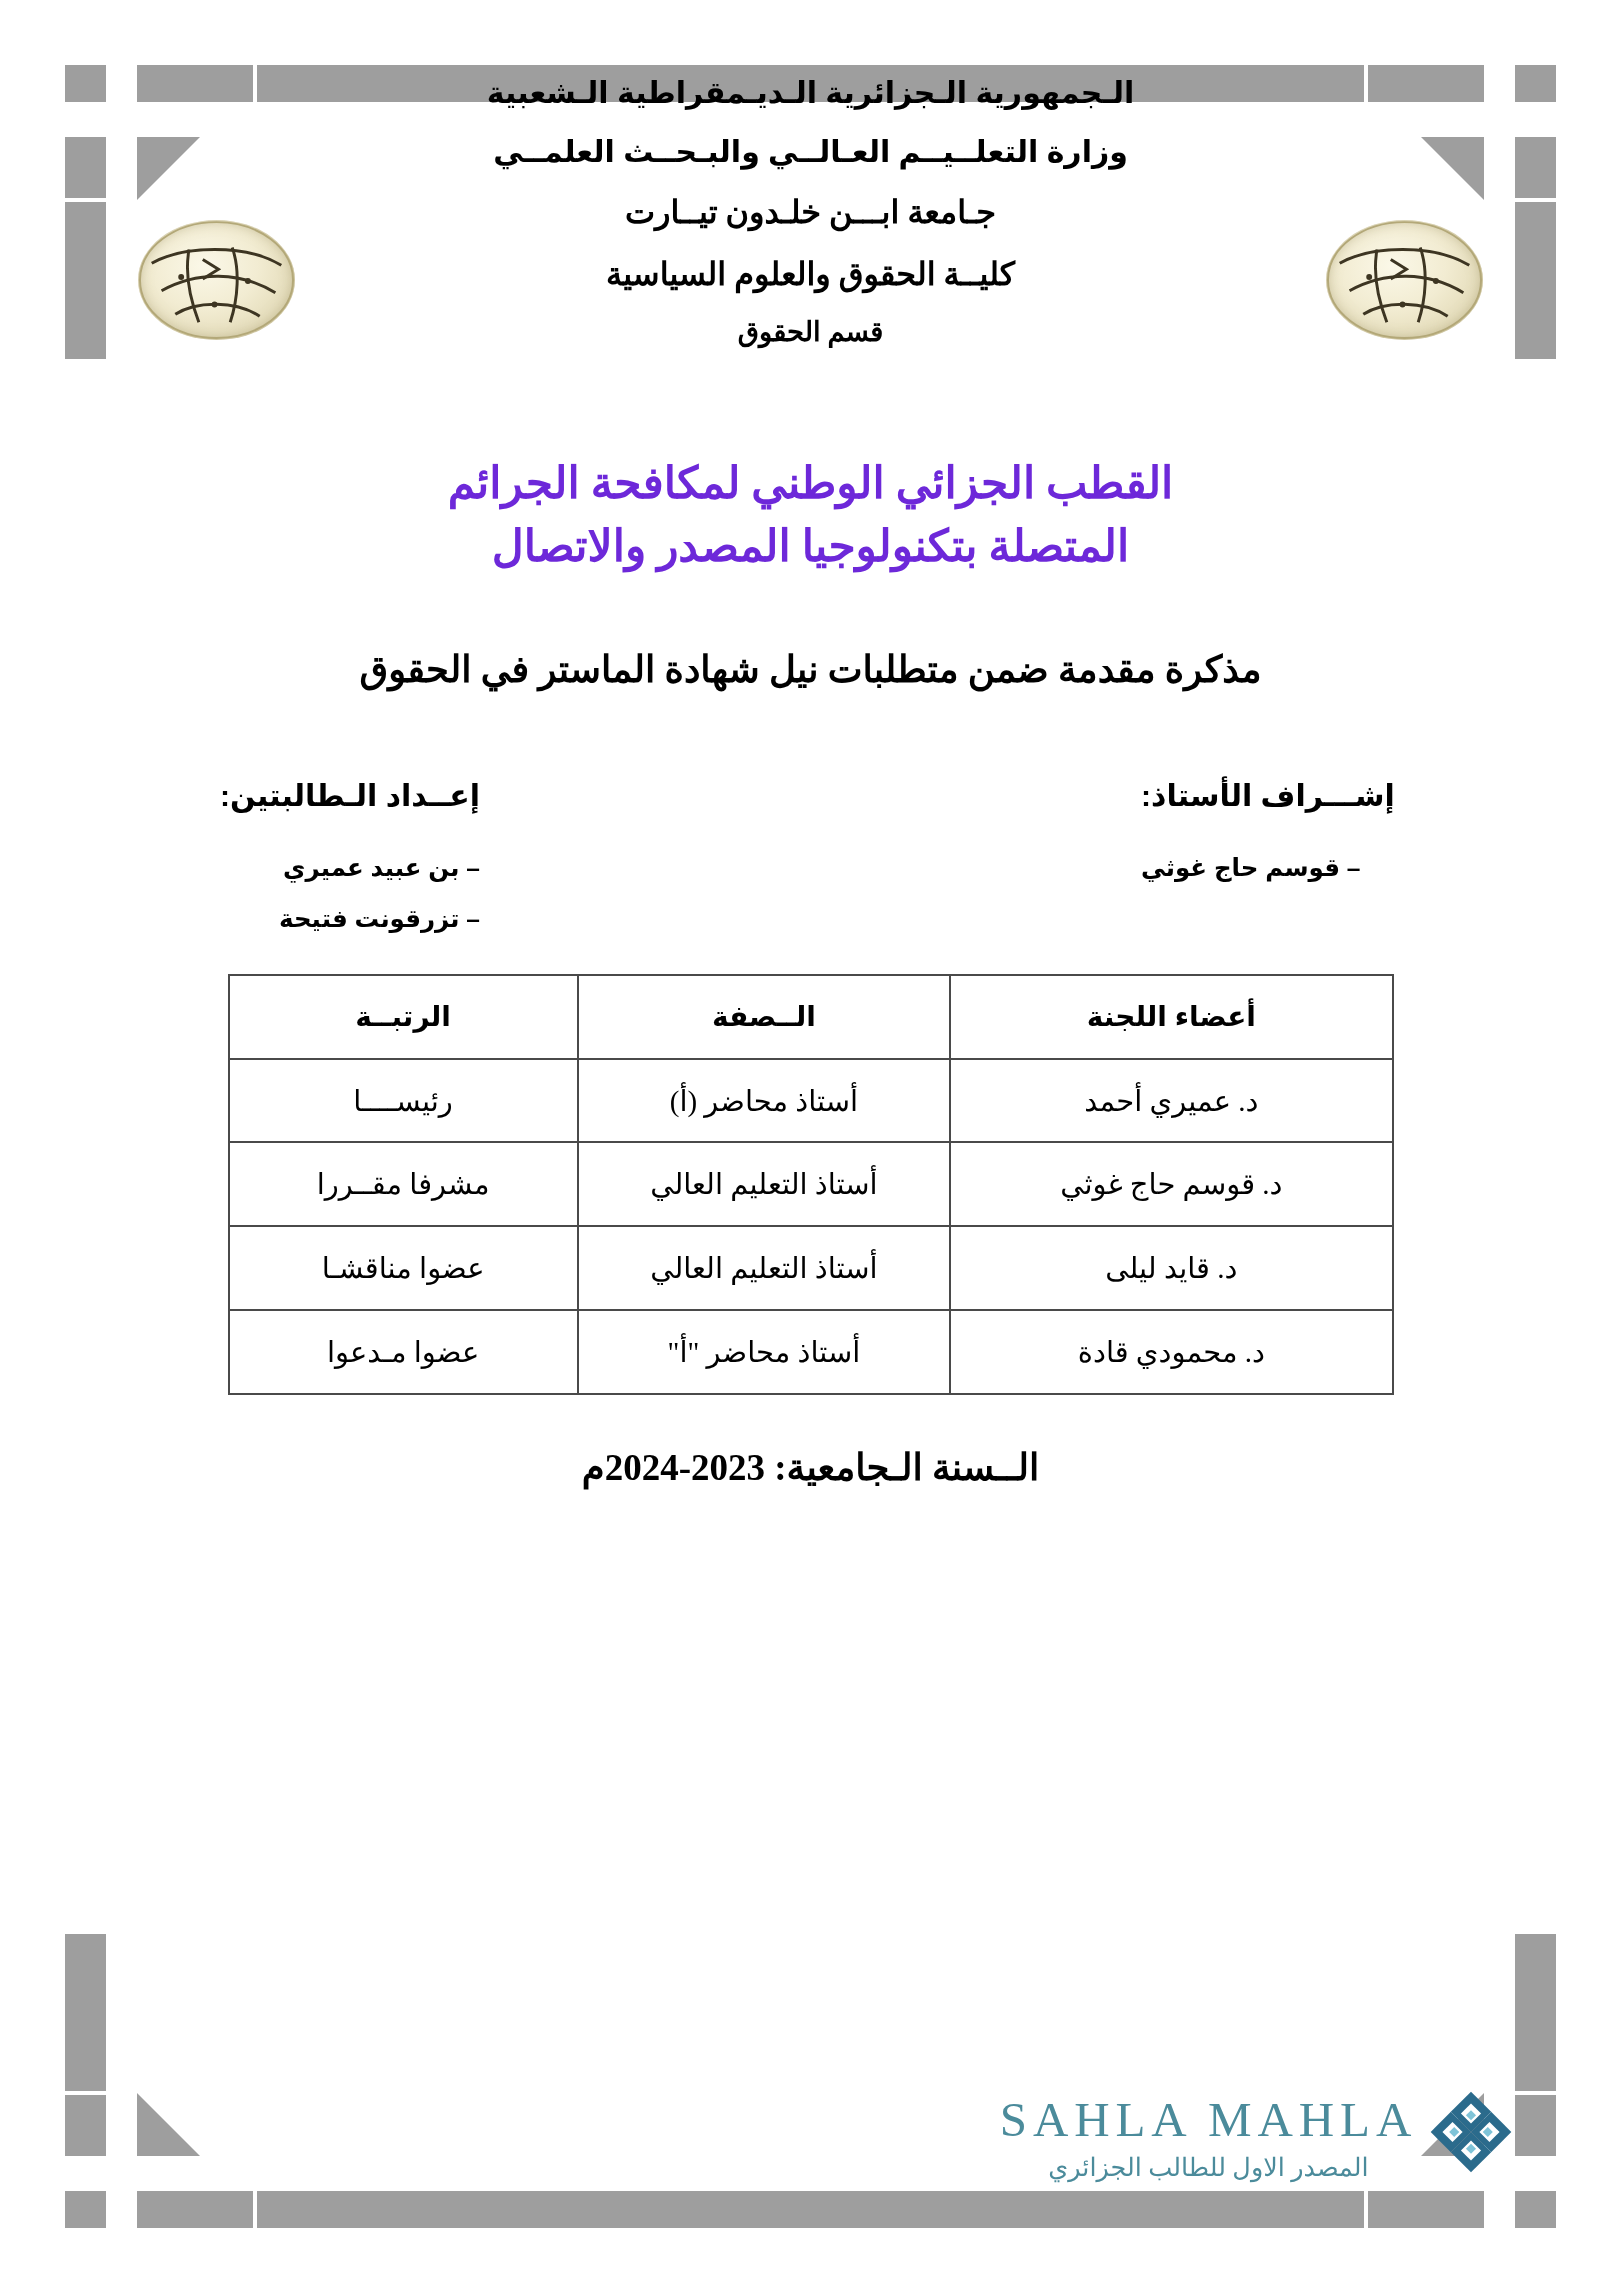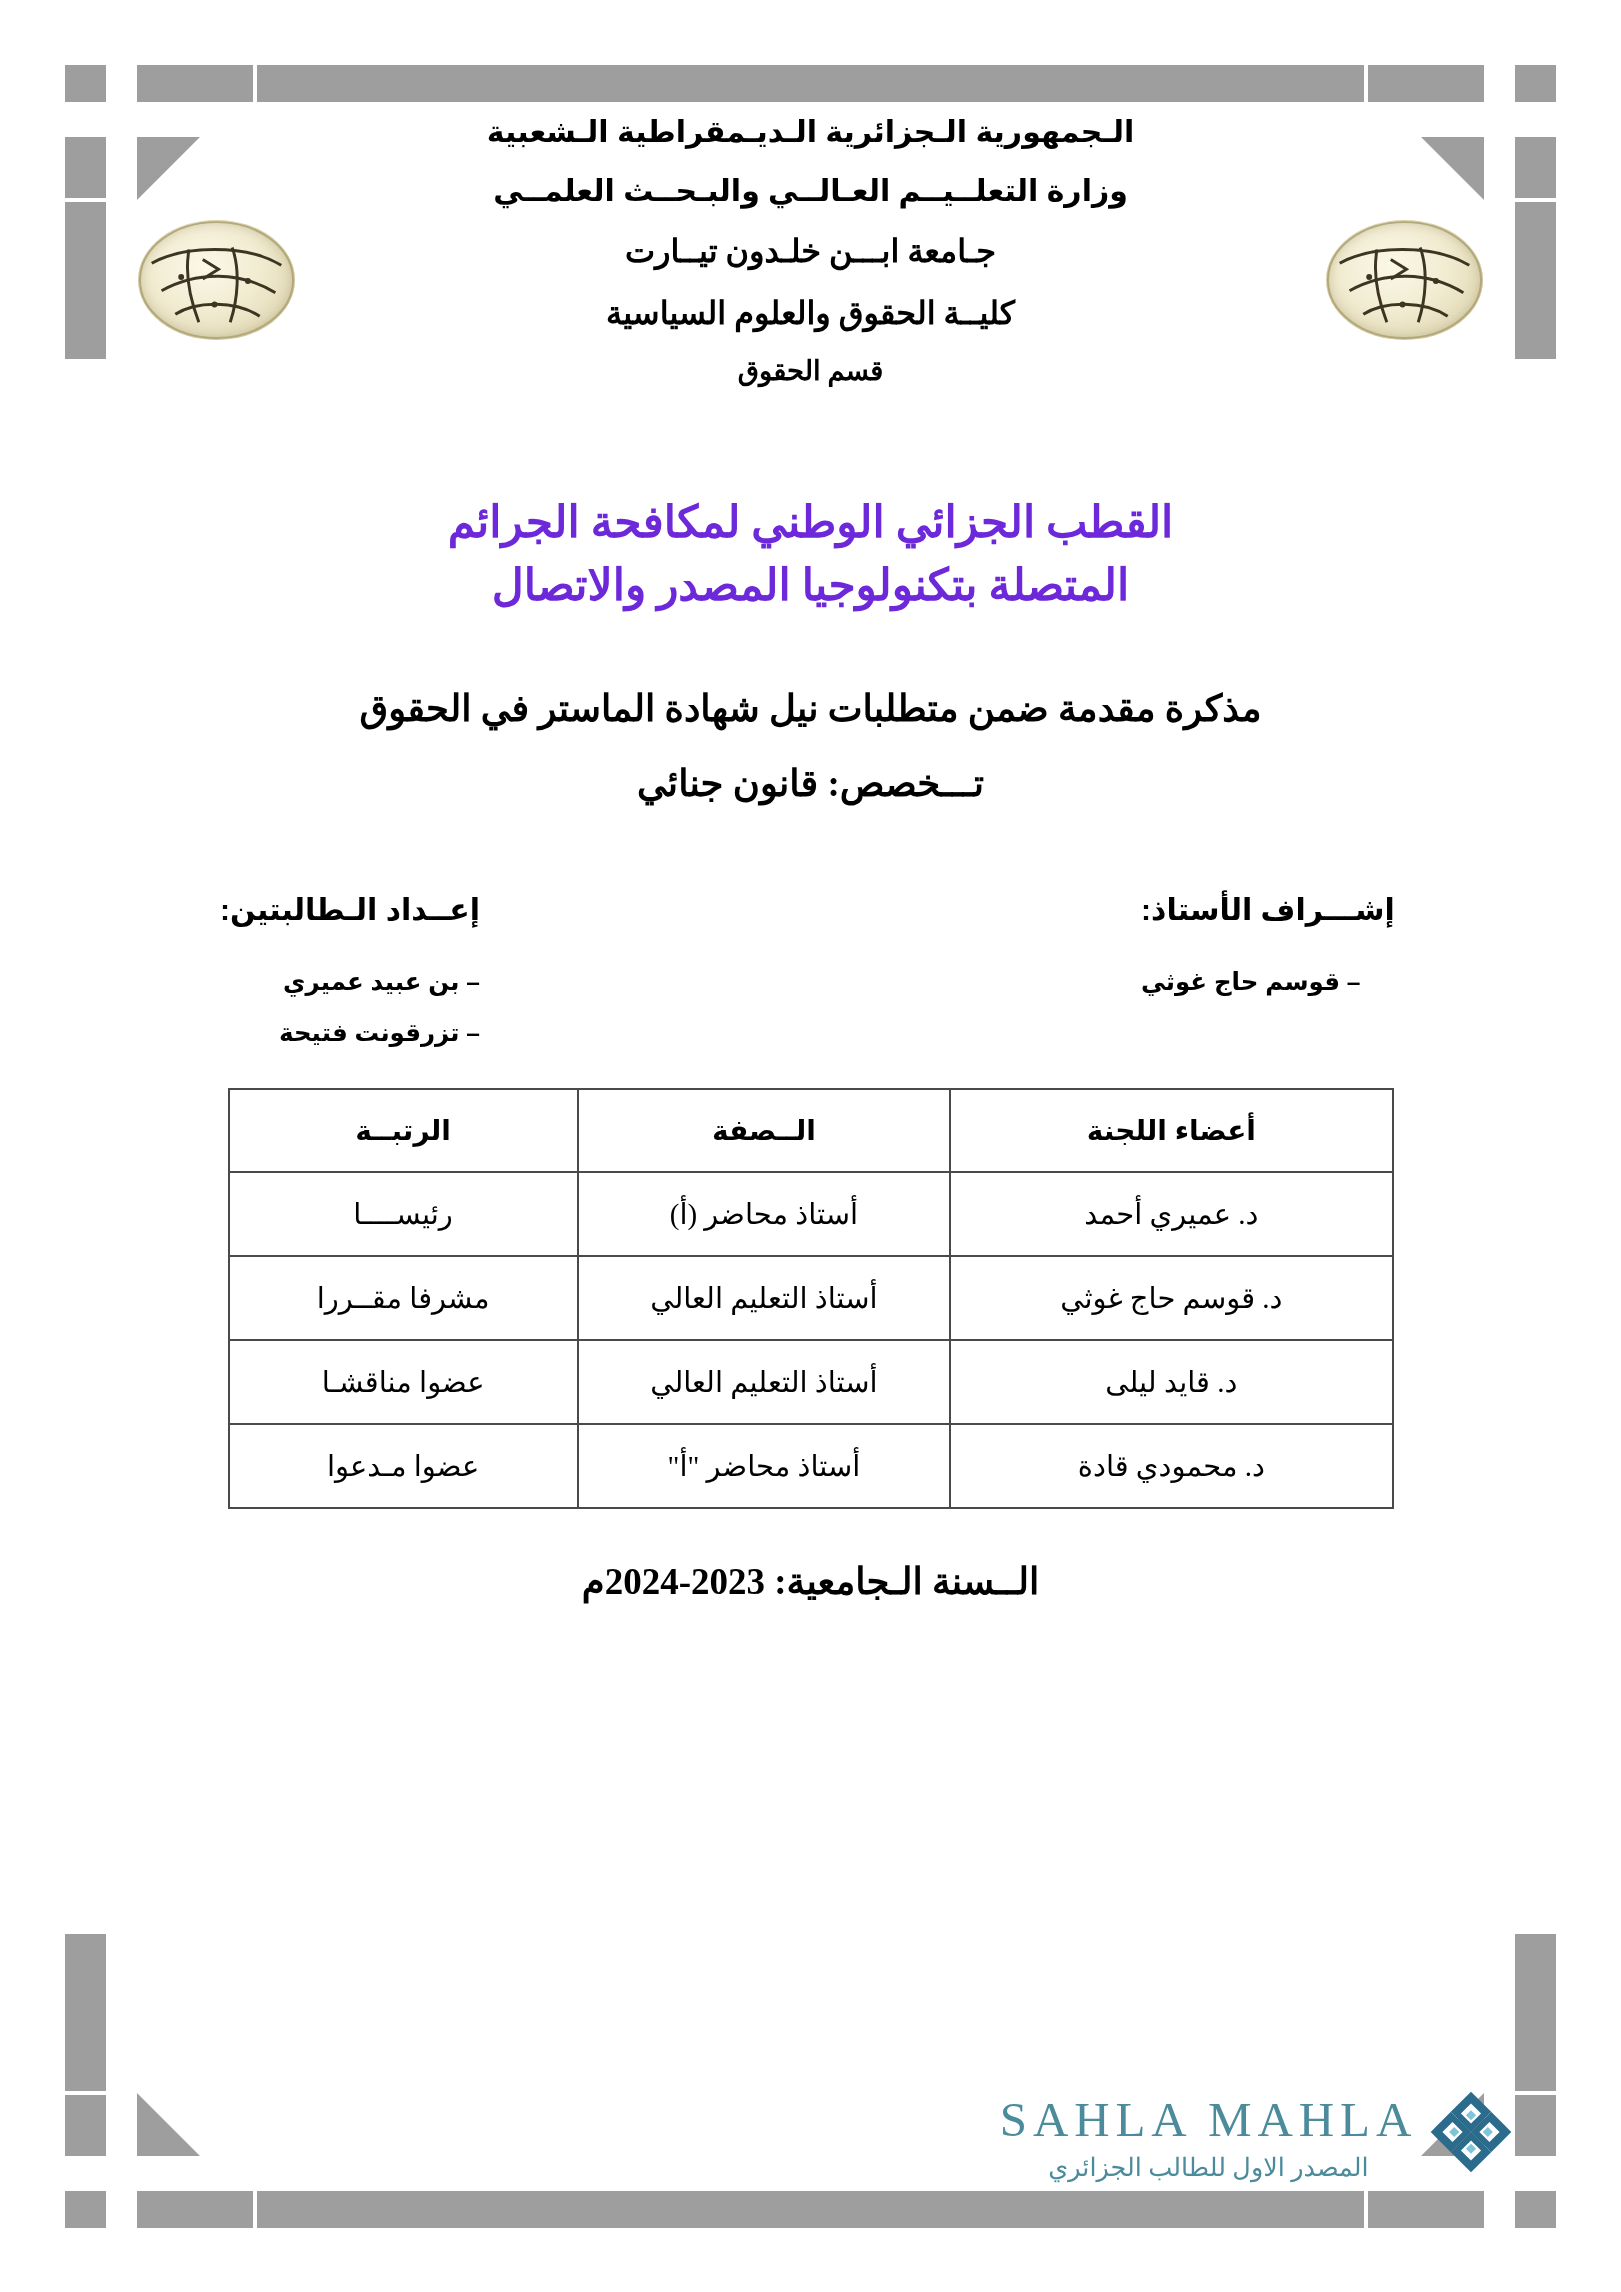--- a/index.html
+++ b/index.html
@@ -77,21 +77,21 @@
     position: absolute;
     left: 0; right: 0;
     top: 0;
     padding: 0 118px;
     box-sizing: border-box;
   }
 
   .header-block {
     position: relative;
     text-align: center;
-    padding-top: 103px;
+    padding-top: 64px;
   }
   .header-line {
     font-family: "Liberation Sans", "DejaVu Sans", sans-serif;
     font-weight: bold;
     font-size: 30px;
     letter-spacing: 1px;
     line-height: 1.95;
     color: #000;
     white-space: nowrap;
   }
@@ -331,21 +331,20 @@
       <div class="header-line serifish small">قسم الحقوق</div>
     </div>
 
     <div class="title-block">
       <div class="title-line">القطب الجزائي الوطني لمكافحة الجرائم</div>
       <div class="title-line">المتصلة بتكنولوجيا المصدر والاتصال</div>
     </div>
 
     <div class="subtitle-block">
       <div class="subtitle">مذكرة مقدمة ضمن متطلبات نيل شهادة الماستر في الحقوق</div>
-      <div class="speciality">تـــخصص: قانون جنائي</div>
     </div>
 
     <div class="authors-row">
 
       <div class="authors-col col-supervisor">
         <div class="col-heading">إشـــراف الأستاذ:</div>
         <div class="col-item">– قوسم حاج غوثي</div>
       </div>
 
       <div class="authors-col col-students">

